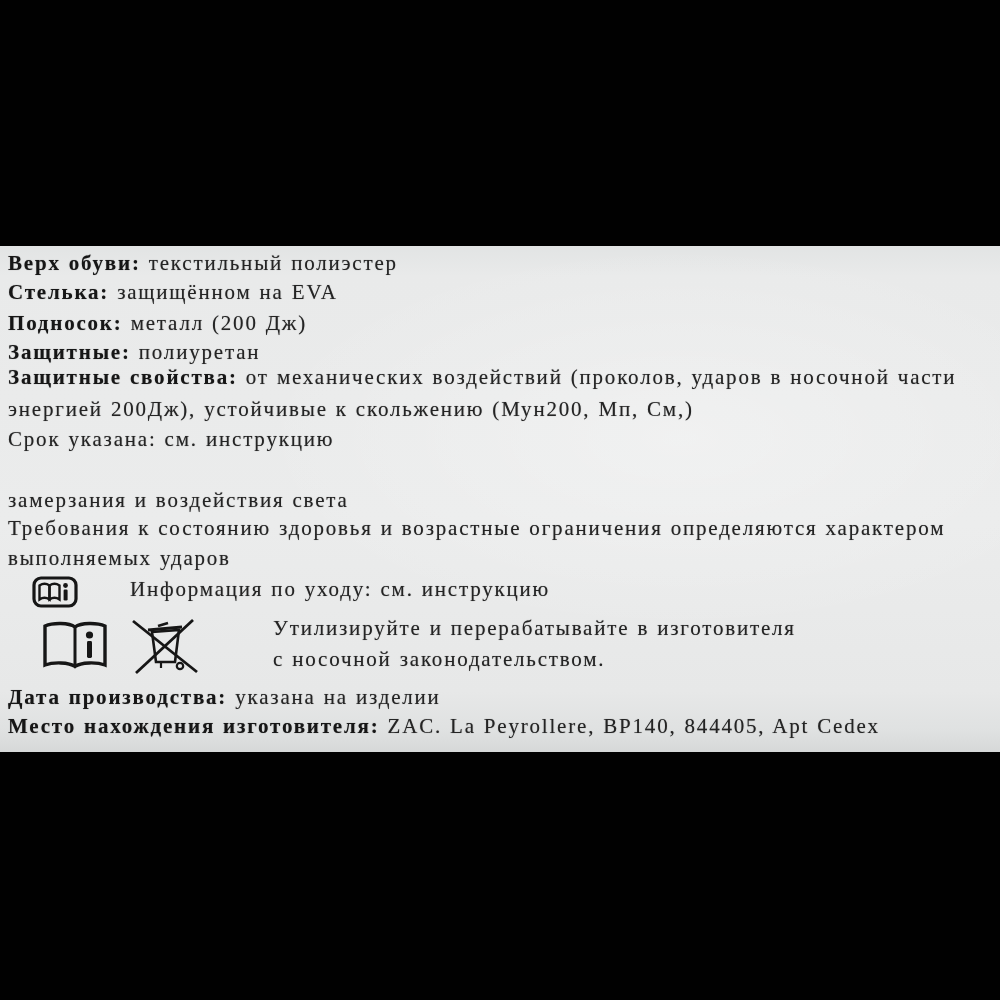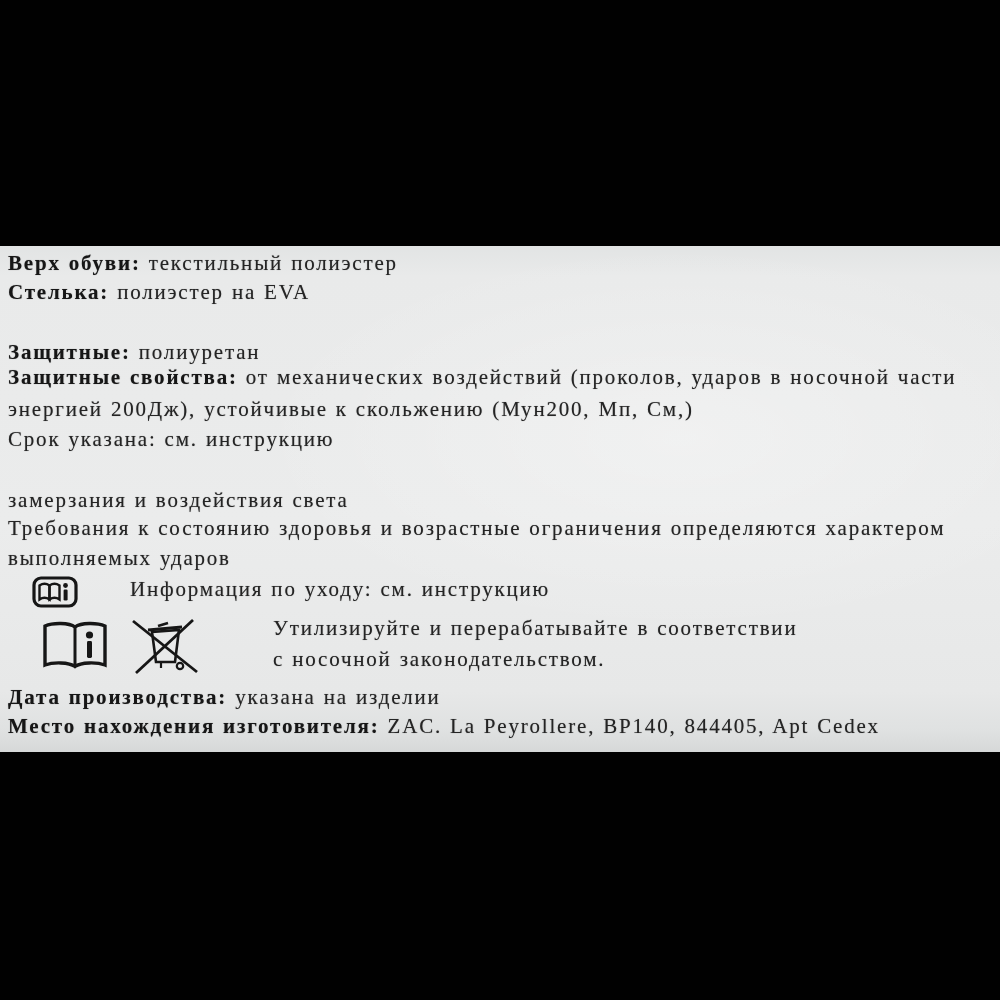--- a/index.html
+++ b/index.html
@@ -22,21 +22,22 @@
 </style>
 </head>
 <body>
 
 <div class="page">
   <div class="bar bar-top"></div>
 
   <div class="label-strip">
 
     <div class="row" style="top:2px"><b>Верх обуви:</b><span> текстильный полиэстер</span></div>
-    <div class="row" style="top:31px"><b>Стелька:</b><span> полиэстер на EVA</span></div>
+    <div class="row" style="top:31px"><b>Стелька:</b><span> защищённом на EVA</span></div>
+    <div class="row" style="top:62px"><b>Подносок:</b><span> металл (200 Дж)</span></div>
     <div class="row" style="top:91px"><b>Защитные:</b><span> полиуретан</span></div>
     <div class="row" style="top:116px"><b>Защитные свойства:</b><span> от механических воздействий (проколов, ударов в носочной части</span></div>
     <div class="row" style="top:148px"><span>энергией 200Дж), устойчивые к скольжению (Мун200, Мп, См,)</span></div>
     <div class="row" style="top:178px"><span>Срок указана: см. инструкцию</span></div>
     <div class="row" style="top:239px"><span>замерзания и воздействия света</span></div>
     <div class="row" style="top:267px"><span>Требования к состоянию здоровья и возрастные ограничения определяются характером</span></div>
     <div class="row" style="top:297px"><span>выполняемых ударов</span></div>
 
     <div class="icon" style="left:32px;top:330px;width:46px;height:32px">
       <svg viewBox="0 0 46 32" fill="none">
@@ -61,21 +62,21 @@
       <svg viewBox="0 0 76 60" fill="none">
         <path d="M31 10 L41 7" stroke="#161616" stroke-width="2.6"></path>
         <path d="M21 14 L55 11" stroke="#161616" stroke-width="2.8"></path>
         <path d="M25 16 L52 14 L48 46 L29 46 Z" stroke="#161616" stroke-width="2.6"></path>
         <circle cx="53" cy="50" r="3.2" stroke="#161616" stroke-width="2.2"></circle>
         <path d="M34 46 L34 52" stroke="#161616" stroke-width="2.2"></path>
         <line x1="6" y1="5" x2="70" y2="56" stroke="#161616" stroke-width="2.8"></line>
         <line x1="66" y1="4" x2="9" y2="57" stroke="#161616" stroke-width="2.8"></line>
       </svg>
     </div>
-    <div class="row" style="top:367px;left:273px"><span>Утилизируйте и перерабатывайте в соответствии</span></div>
+    <div class="row" style="top:367px;left:273px"><span>Утилизируйте и перерабатывайте в изготовителя</span></div>
     <div class="row" style="top:398px;left:273px"><span>с носочной законодательством.</span></div>
 
     <div class="row" style="top:436px"><b>Дата производства:</b><span> указана на изделии</span></div>
     <div class="row" style="top:465px"><b>Место нахождения изготовителя:</b><span> ZAC. La Peyrollere, BP140, 844405, Apt Cedex</span></div>
 
   </div>
 
   <div class="bar bar-bottom"></div>
 </div>
 

